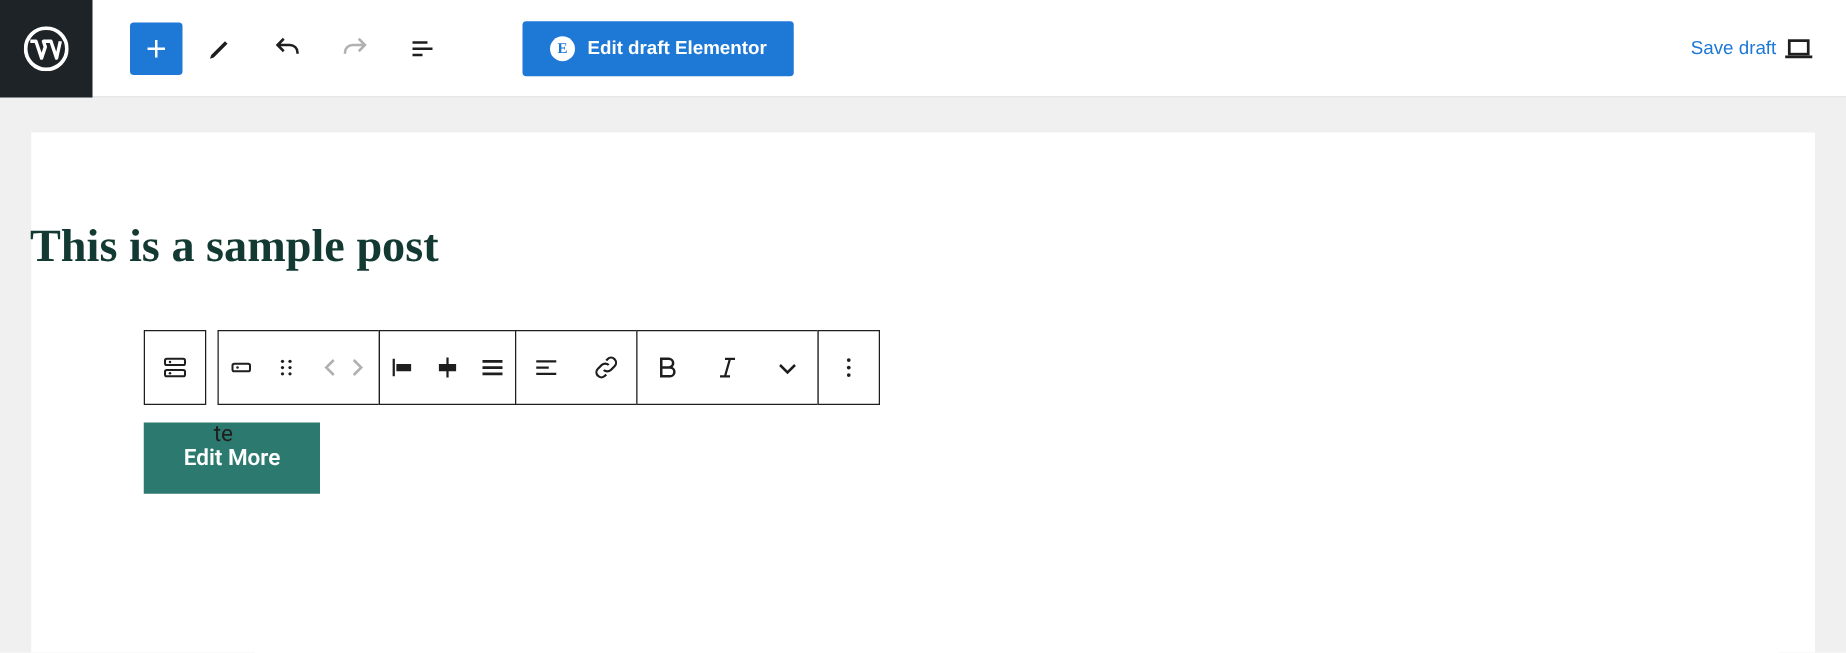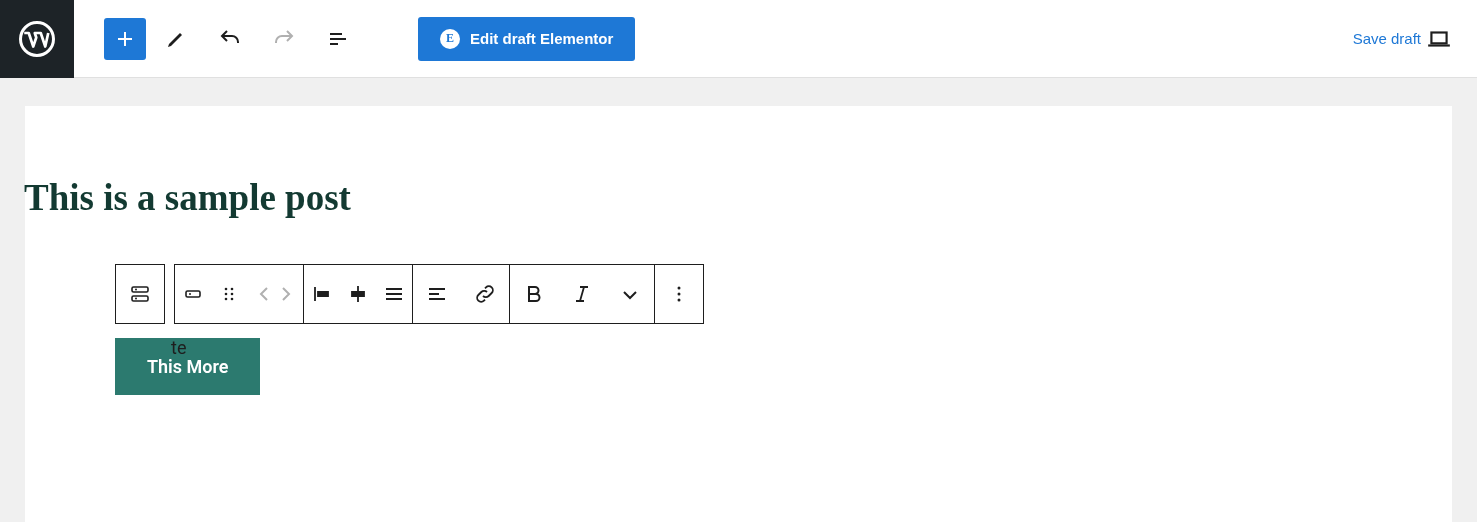--- a/index.html
+++ b/index.html
@@ -329,17 +329,17 @@
         <button class="tb-btn">
           <svg viewBox="0 0 24 24">
               <circle cx="12" cy="6" r="1.5" fill="currentColor"></circle>
               <circle cx="12" cy="12" r="1.5" fill="currentColor"></circle>
               <circle cx="12" cy="18" r="1.5" fill="currentColor"></circle>
             </svg>
         </button>
       </div>
     </div>
 
-    <button class="read-more-btn">This More</button>
+    <button class="read-more-btn">Edit More</button>
 
     
   </div>
 </div>
 
 </body></html>

